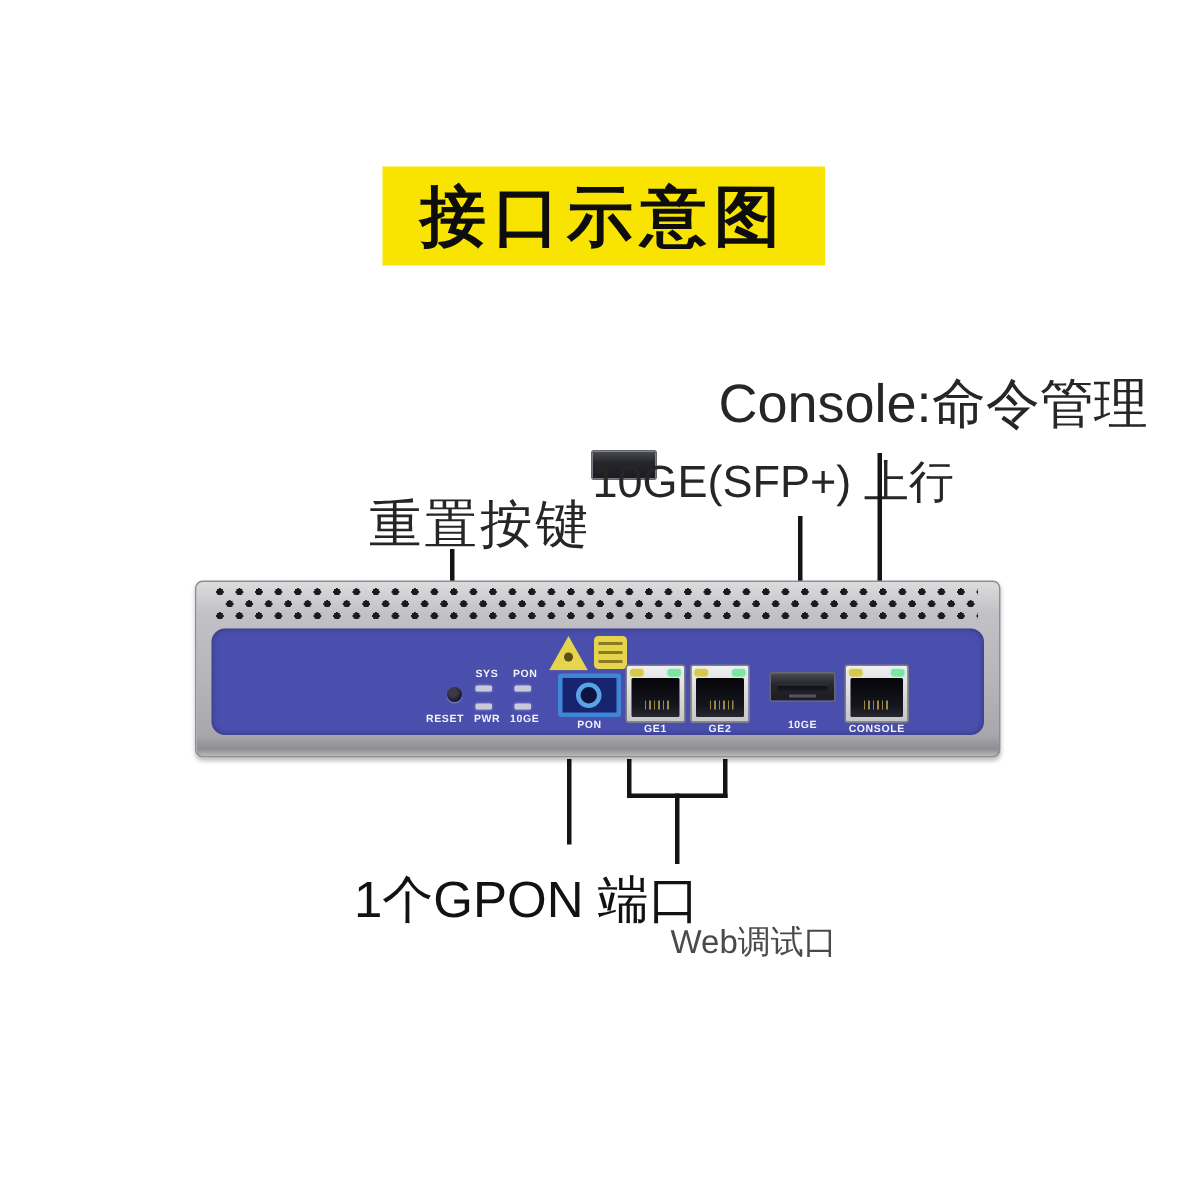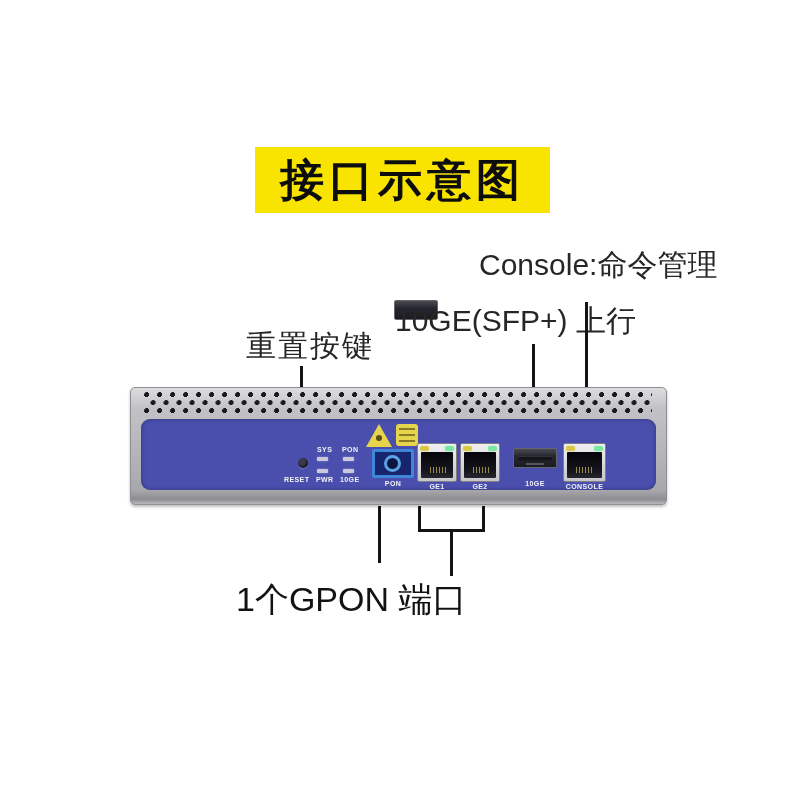--- a/index.html
+++ b/index.html
@@ -4,27 +4,27 @@
 <style>
   html,body{margin:0;padding:0;background:#ffffff;}
   #canvas{
     position:relative;width:800px;height:800px;background:#ffffff;overflow:hidden;
     font-family:"Liberation Sans","DejaVu Sans",sans-serif;color:#1a1a1a;
   }
   
   .banner{
     position:absolute;left:255px;top:111px;width:295px;height:66px;
     background:#f8e400;display:flex;align-items:center;justify-content:center;
-    font-size:44px;font-weight:700;color:#0d0d0d;letter-spacing:5px;margin-top:36px;
+    font-size:44px;font-weight:700;color:#0d0d0d;letter-spacing:5px;
   }
   
   .callout{position:absolute;color:#262626;white-space:nowrap;}
-  .callout.console{left:479px;top:245px;font-size:30px;}
+  .callout.console{left:479px;top:245px;font-size:36px;}
   .callout.sfp{left:394px;top:300px;font-size:30px;}
-  .callout.reset{left:246px;top:326px;font-size:30px;letter-spacing:2px;}
+  .callout.reset{left:246px;top:326px;font-size:35px;letter-spacing:2px;}
   .callout.gpon-title{left:236px;top:577px;font-size:34px;color:#121212;}
   .callout.ge-title{left:402px;top:580px;font-size:34px;color:#121212;}
   .callout.gpon-sub{left:129px;top:611px;font-size:22px;color:#3c3c3c;}
   .callout.ge-sub{left:447px;top:613px;font-size:22px;color:#4a4a4a;}
   .hl{color:#e8382a;font-weight:700;}
   
   .vline,.hline{position:absolute;background:#141414;}
   .vline{width:3px;}
   .hline{height:3px;}
   .line-reset{left:300px;top:366px;height:96px;}
@@ -206,14 +206,15 @@
         <div class="hole">
             <div class="pins"></div>
           </div>
       </div>
       <div class="port-label" style="left:422px;top:64px;width:43px;">CONSOLE</div>
 
     </div>
   </div>
 
   <div class="callout gpon-title">1个GPON 端口</div>
+  <div class="callout ge-sub">Web调试口</div>
 
 </div>
 
 </body></html>

